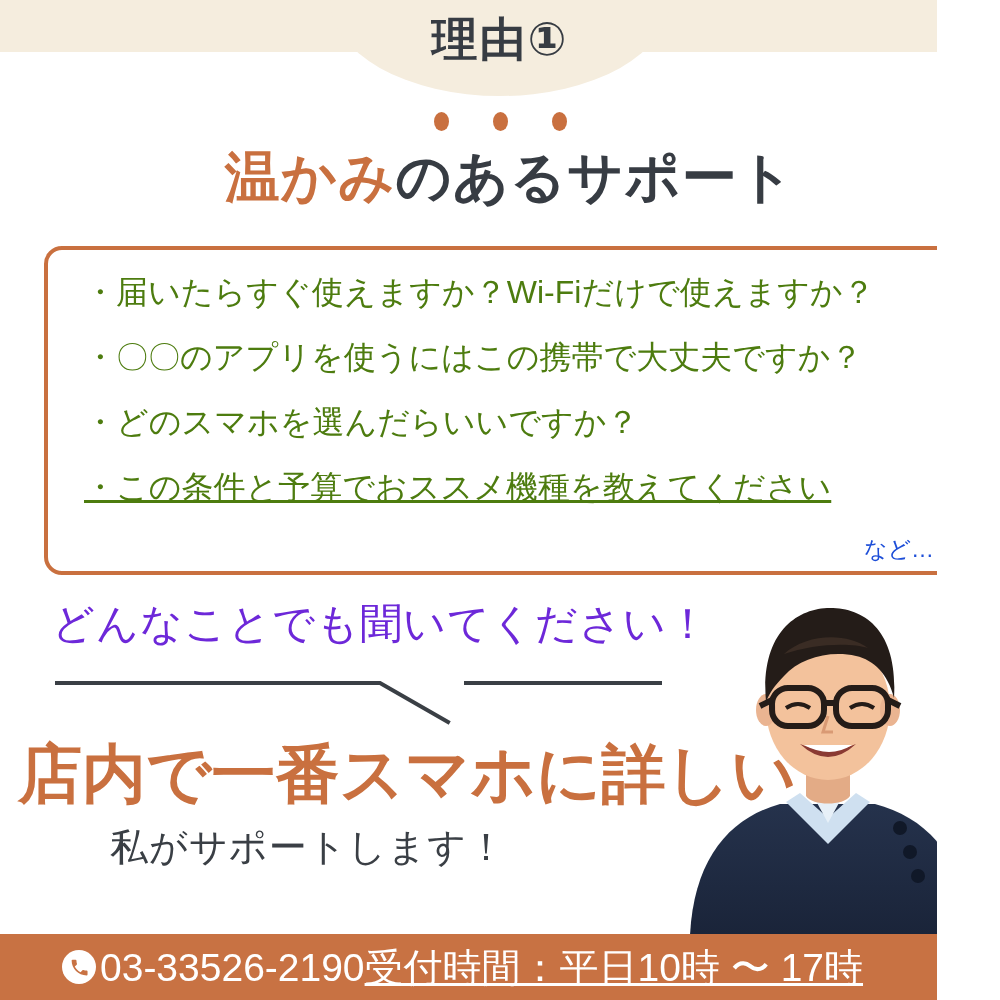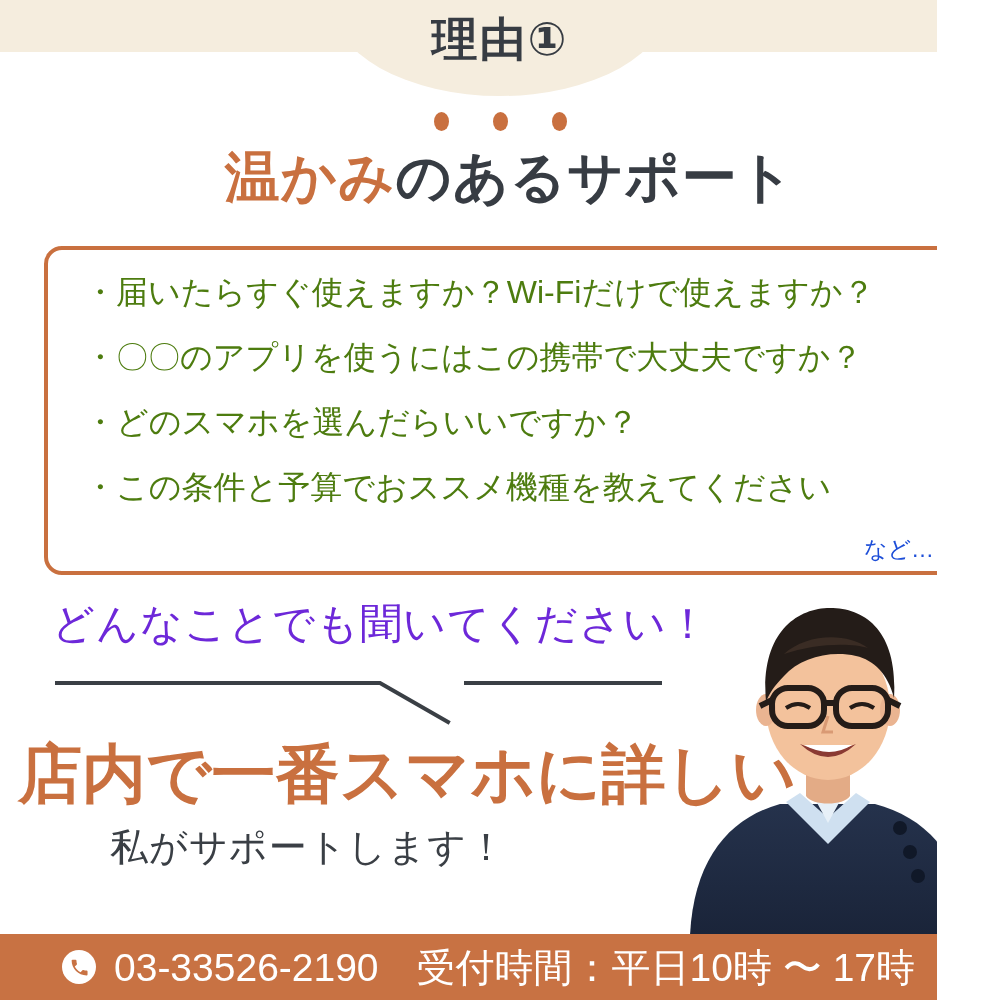--- a/index.html
+++ b/index.html
@@ -105,21 +105,21 @@
     right: 20px;
   }
   .qitem {
     font-size: 32px;
     color: #4d7c0f;
     line-height: 1;
     margin-bottom: 33px;
     white-space: nowrap;
     letter-spacing: 0px;
   }
-  .qitem:last-child { margin-bottom: 0; }
+  .qitem:last-child { margin-bottom: 0; text-decoration: underline; }
   .nado {
     position: absolute;
     right: 22px;
     bottom: 10px;
     font-size: 23px;
     color: #1d4ed8;
     line-height: 1;
   }
 
   
@@ -191,34 +191,34 @@
     width: 34px;
     height: 34px;
     border-radius: 50%;
     background: #ffffff;
     display: flex;
     align-items: center;
     justify-content: center;
     flex: none;
   }
   .phone-num {
-    margin-left: 18px;
+    margin-left: 4px;
     font-size: 39px;
     color: #ffffff;
     letter-spacing: 0px;
     line-height: 1;
     white-space: nowrap;
   }
   .hours {
-    margin-left: 38px;
     font-size: 39px;
     color: #ffffff;
     letter-spacing: 0px;
     line-height: 1;
     white-space: nowrap;
+    text-decoration: underline;
   }
 </style>
 </head>
 <body>
 
 <div id="poster">
 
   <div class="header-band"></div>
   <div class="header-bump"></div>
   <div class="header-title">理由①</div>

